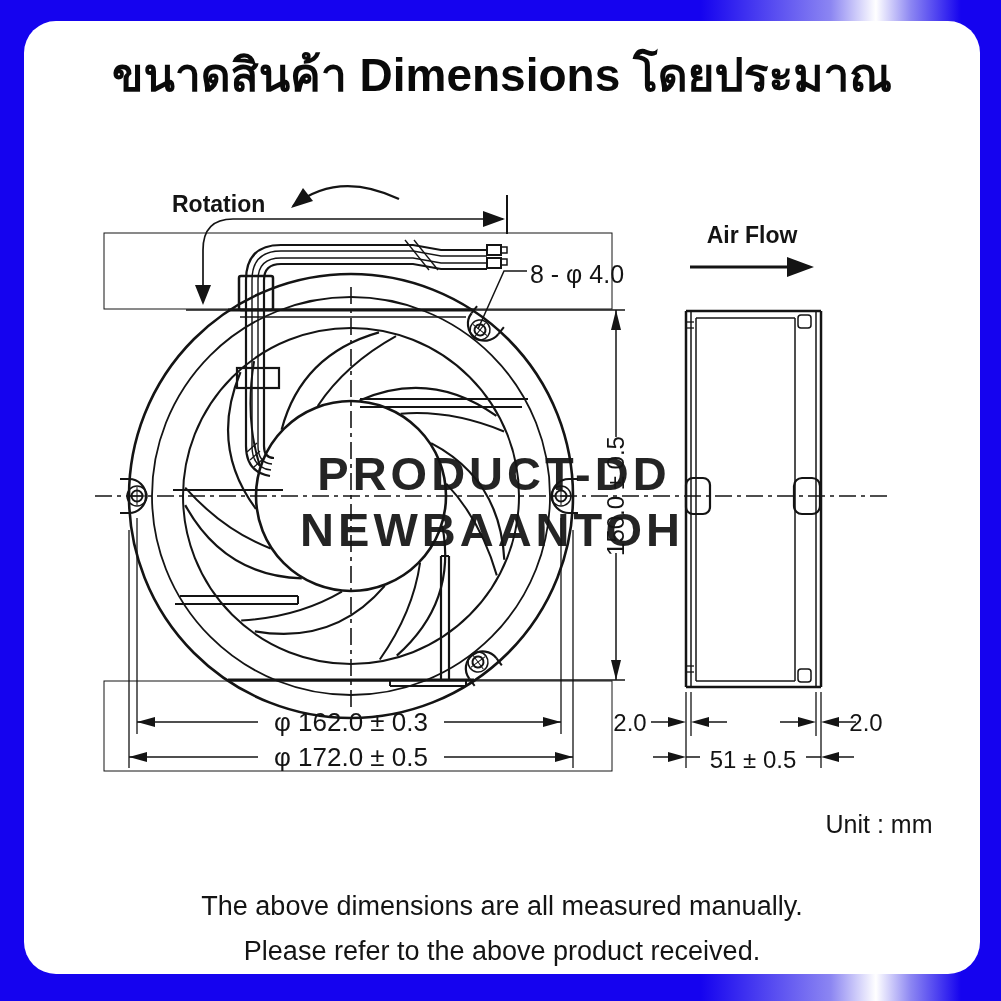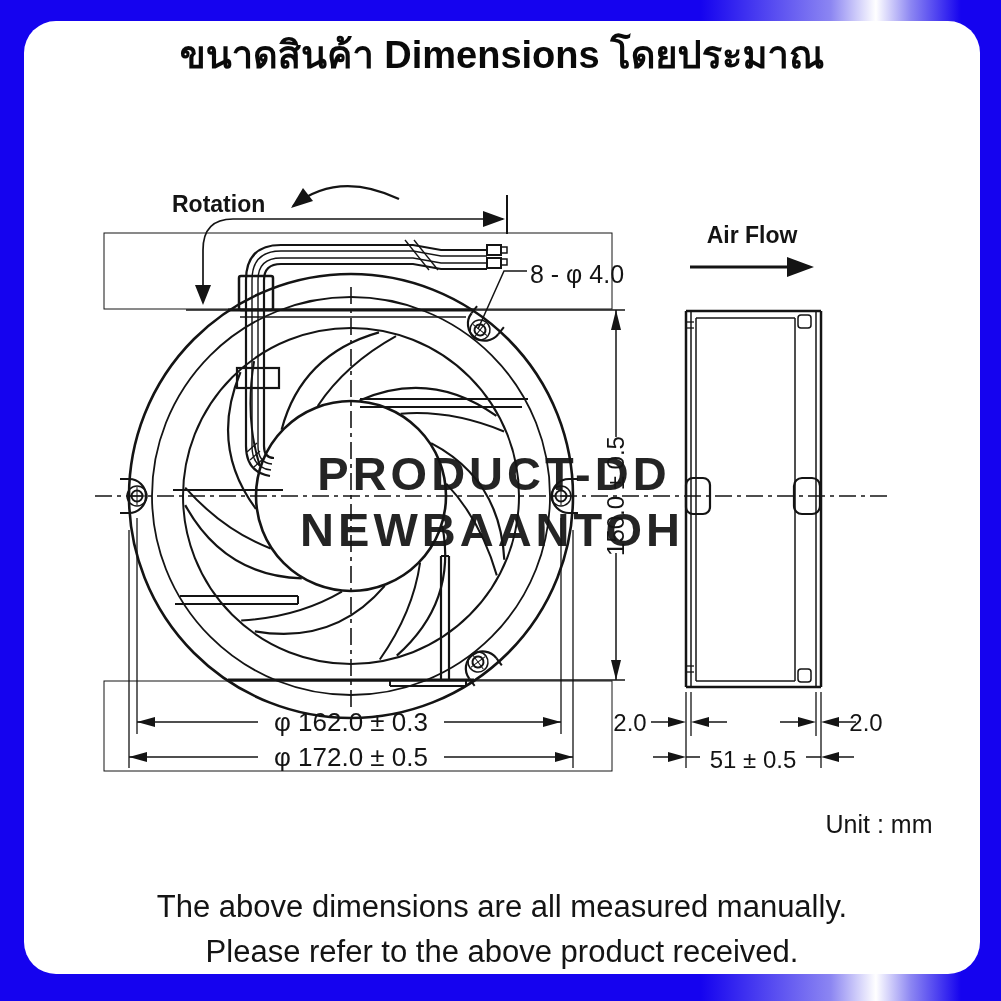--- a/index.html
+++ b/index.html
@@ -9,27 +9,27 @@
       var(--frame,#1503ef) 0%, var(--frame,#1503ef) 70%,
       #8c86f2 83%, #ffffff 87.5%, #8c86f2 91%,
       var(--frame,#1503ef) 96%, var(--frame,#1503ef) 100%);
     font-family:"Liberation Sans", sans-serif;
   }
   .panel{
     position:absolute;left:24px;top:21px;right:21px;bottom:27px;
     background:#ffffff;border-radius:32px;
   }
   .title{
-    position:absolute;left:24px;right:21px;top:24px;
-    text-align:center;font-size:38px;font-weight:700;color:#0a0a0a;
+    position:absolute;left:24px;right:21px;top:38px;
+    text-align:center;font-size:46px;font-weight:700;color:#0a0a0a;
     letter-spacing:0px;
   }
   .footer{
     position:absolute;left:24px;right:21px;top:884px;
-    text-align:center;font-size:31px;color:#141414;line-height:45px;
+    text-align:center;font-size:27px;color:#141414;line-height:45px;
   }
   svg.drawing{position:absolute;left:0;top:0;width:1001px;height:1001px;}
   svg.drawing path, svg.drawing line, svg.drawing circle, svg.drawing rect, svg.drawing polyline{
     stroke:#141414;fill:none;stroke-linecap:butt;
   }
   svg.drawing polygon{fill:#141414;stroke:none;}
   svg.drawing text{fill:#141414;stroke:none;font-family:"Liberation Sans", sans-serif;}
   .wm{
     font-weight:700;font-size:47px;letter-spacing:4px;
     fill:#ffffff;stroke:var(--wm,#a6a6a6);stroke-width:3.5px;

